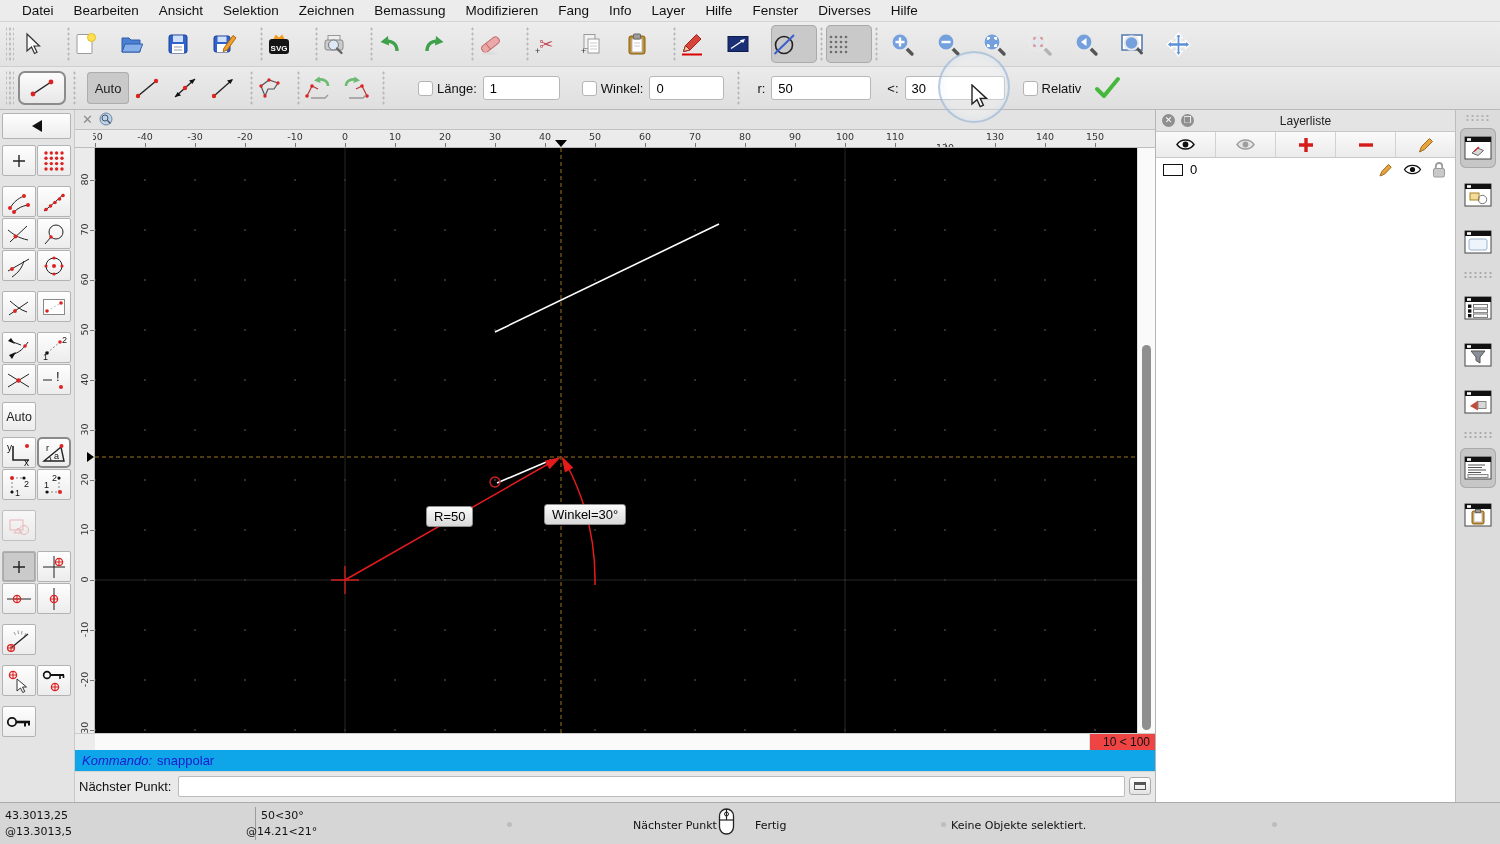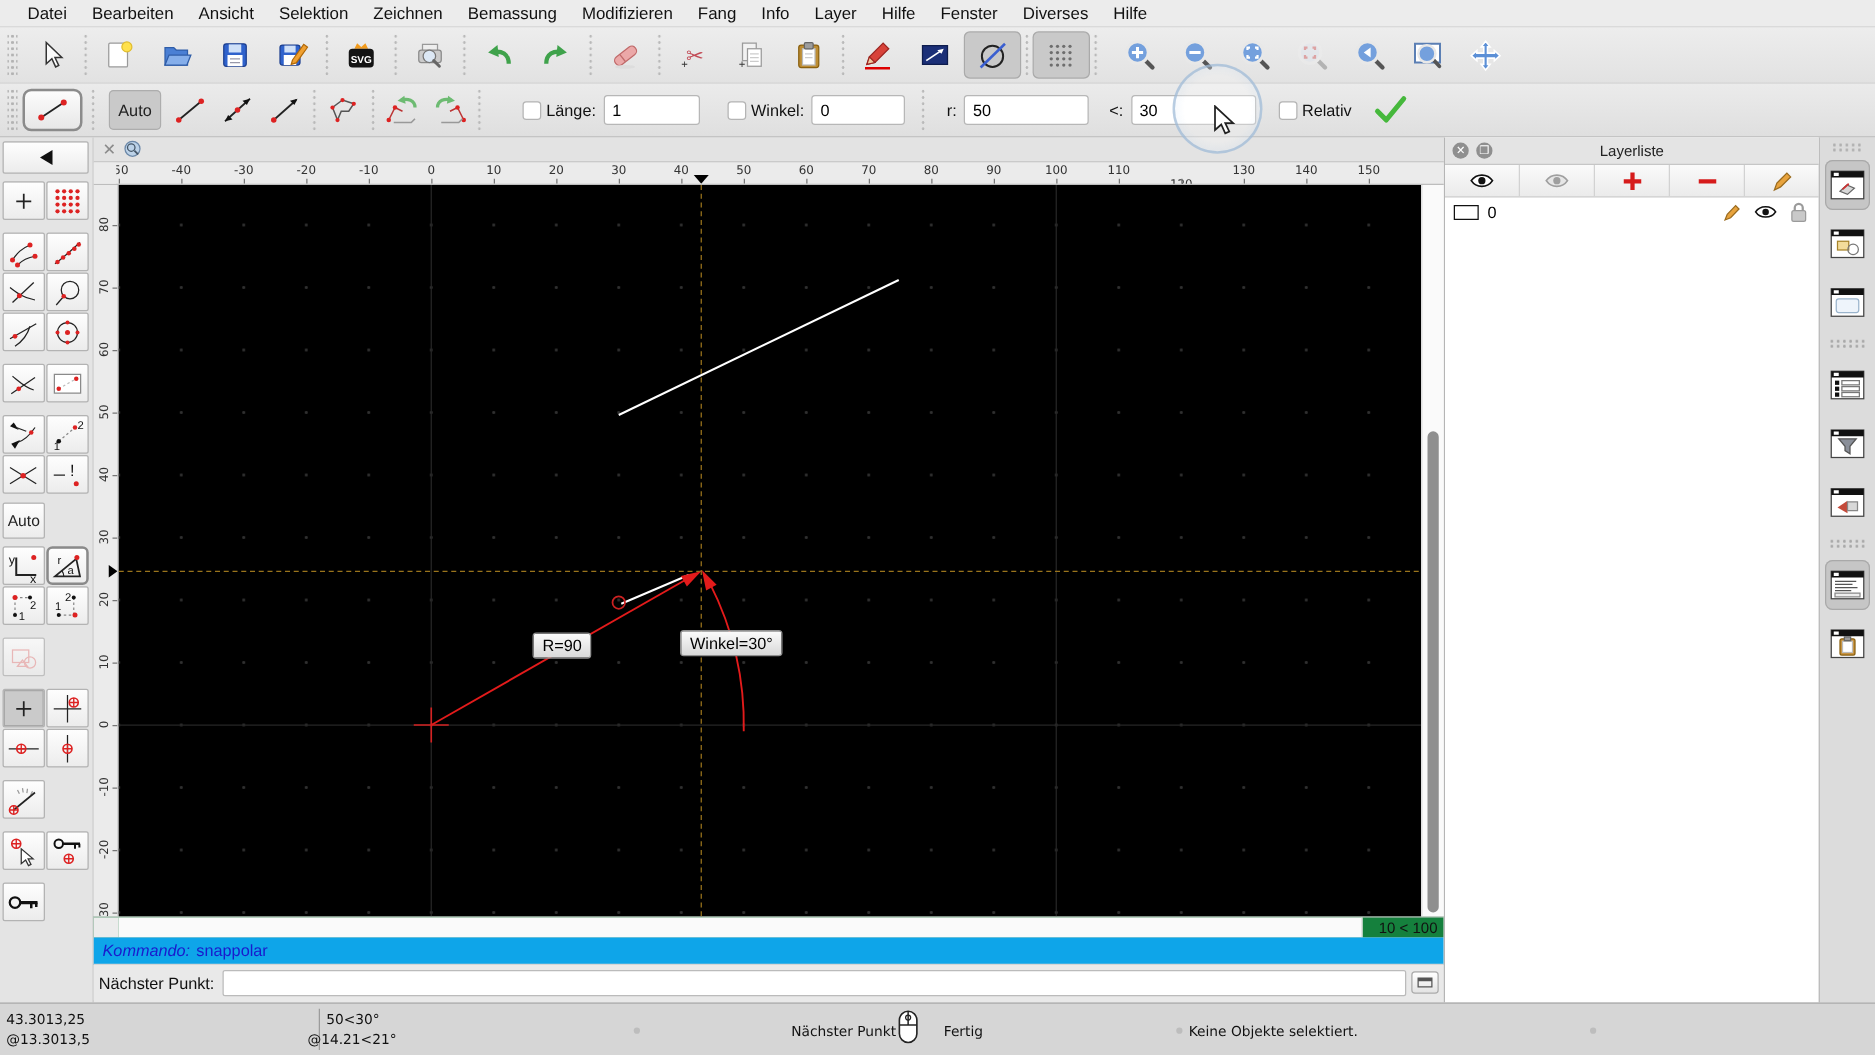--- a/index.html
+++ b/index.html
@@ -11,21 +11,21 @@
   .menubar { height:22px; background:#ececec; border-bottom:1px solid #d4d4d4;
              display:flex; align-items:center; padding-left:12px; }
   .menu-item { font-size:13.5px; color:#111; padding:0 10px; cursor:default; }
 
   
   .tb1 { height:45px; background:linear-gradient(#ededed,#e2e2e2); border-bottom:1px solid #cfcfcf;
          display:flex; align-items:center; padding-left:6px; }
   .tb2 { height:43px; background:linear-gradient(#ebebeb,#dfdfdf); border-bottom:1px solid #b9b9b9;
          display:flex; align-items:center; padding-left:6px; }
   .tbtn { width:46px; height:38px; border:none; background:transparent; display:flex;
-          align-items:center; justify-content:center; flex:0 0 auto; }
+          align-items:center; flex:0 0 auto; }
   .tb2 .tbtn { width:38px; height:34px; }
   .pressed { background:#c9c9c9; border-radius:5px; box-shadow:inset 0 0 0 1px #aaa; }
   .handle { width:8px; height:34px; flex:0 0 auto; margin-right:4px;
             background-image:radial-gradient(circle,#b3b3b3 1px,transparent 1.3px);
             background-size:4px 5px; background-position:center; }
   .vsep { width:9px; height:36px; flex:0 0 auto;
           background-image:radial-gradient(circle,#b9b9b9 1px,transparent 1.2px);
           background-size:9px 5px; background-position:center; }
   .tool-active { width:48px; height:34px; border:2px solid #8b8b8b; border-radius:7px;
                  background:linear-gradient(#fcfcfc,#e7e7e7); display:flex; align-items:center; justify-content:center; }
@@ -70,21 +70,21 @@
   .vmarker { position:absolute; right:0; width:0; height:0; border-top:5px solid transparent;
              border-bottom:5px solid transparent; border-right:none; border-left:7px solid #000; left:12px; }
   .canvas { width:1042px; height:585px; background-color:#000; position:relative;
             background-image:radial-gradient(circle,#2f2f2f 1px,transparent 1.4px);
             background-size:50px 50px; background-position:-25px 7px; }
   .canvas svg { position:absolute; left:0; top:0; }
   .anno { position:absolute; background:linear-gradient(#fbfbfb,#d9d9d9); border:1px solid #8f8f8f;
           border-radius:3px; font-size:13px; color:#000; padding:2px 7px; white-space:nowrap; }
   .vscroll { width:18px; background:#fafafa; border-left:1px solid #ddd; position:relative; }
   .vthumb { position:absolute; left:4px; width:9px; border-radius:5px; background:#8f8f8f; }
-  .hscroll-row { height:17px; background:#15803d; border-top:1px solid #cdcdcd; display:flex; align-items:center; }
+  .hscroll-row { height:17px; background:#ef4444; border-top:1px solid #cdcdcd; display:flex; align-items:center; }
   .hs-corner { width:20px; height:100%; background:#ececec; }
   .htrack { width:995px; height:100%; background:#fafafa; border-right:1px solid #ddd; }
   .grid-status { flex:1; text-align:right; font-size:12px; color:#111; padding-right:5px; }
   .cmd-history { height:22px; background:#0ea5e9; border-bottom:1px solid #d5d5d5; display:flex;
                  align-items:center; padding-left:7px; font-size:13px; }
   .cmd-history .k { color:#1a1acd; font-style:italic; }
   .cmd-history .v { color:#1a1acd; margin-left:5px; }
   .cmd-row { height:28px; background:#e9e9e9; display:flex; align-items:center; padding:0 4px 0 4px; }
   .cmd-label { font-size:13px; color:#111; margin-right:6px; white-space:nowrap; }
   .cmd-input { flex:1; height:21px; border:1px solid #bbb; border-radius:2px; background:#fff;
@@ -816,21 +816,21 @@
             <circle cx="400" cy="334" r="5" fill="none" stroke="#cc2222" stroke-width="1.4"></circle>
 
             <path d="M236 432 H264 M250 418 V446" stroke="#d42222" stroke-width="1.3"></path>
 
             <line x1="250" y1="432" x2="462" y2="311" stroke="#e31b1b" stroke-width="1.5"></line>
             <polygon points="466,309 454.5,321.2 449.7,312.8" fill="#e31b1b"></polygon>
 
             <path d="M500 437 A250 250 0 0 0 472.8 318.5" fill="none" stroke="#e31b1b" stroke-width="1.5"></path>
             <polygon points="466.5,308 478.3,319.8 469.9,324.4" fill="#e31b1b"></polygon>
           </svg>
-          <div class="anno" style="left:331px; top:358px;">R=90</div>
+          <div class="anno" style="left:331px; top:358px;">R=50</div>
           <div class="anno" style="left:449px; top:356px;">Winkel=30°</div>
         </div>
         <div class="vscroll">
           <div class="vthumb" style="top:197px; height:385px;"></div>
         </div>
       </div>
       <div class="hscroll-row">
         <div class="hs-corner"></div>
         <div class="htrack"></div>
         <div class="grid-status">10 &lt; 100</div>

